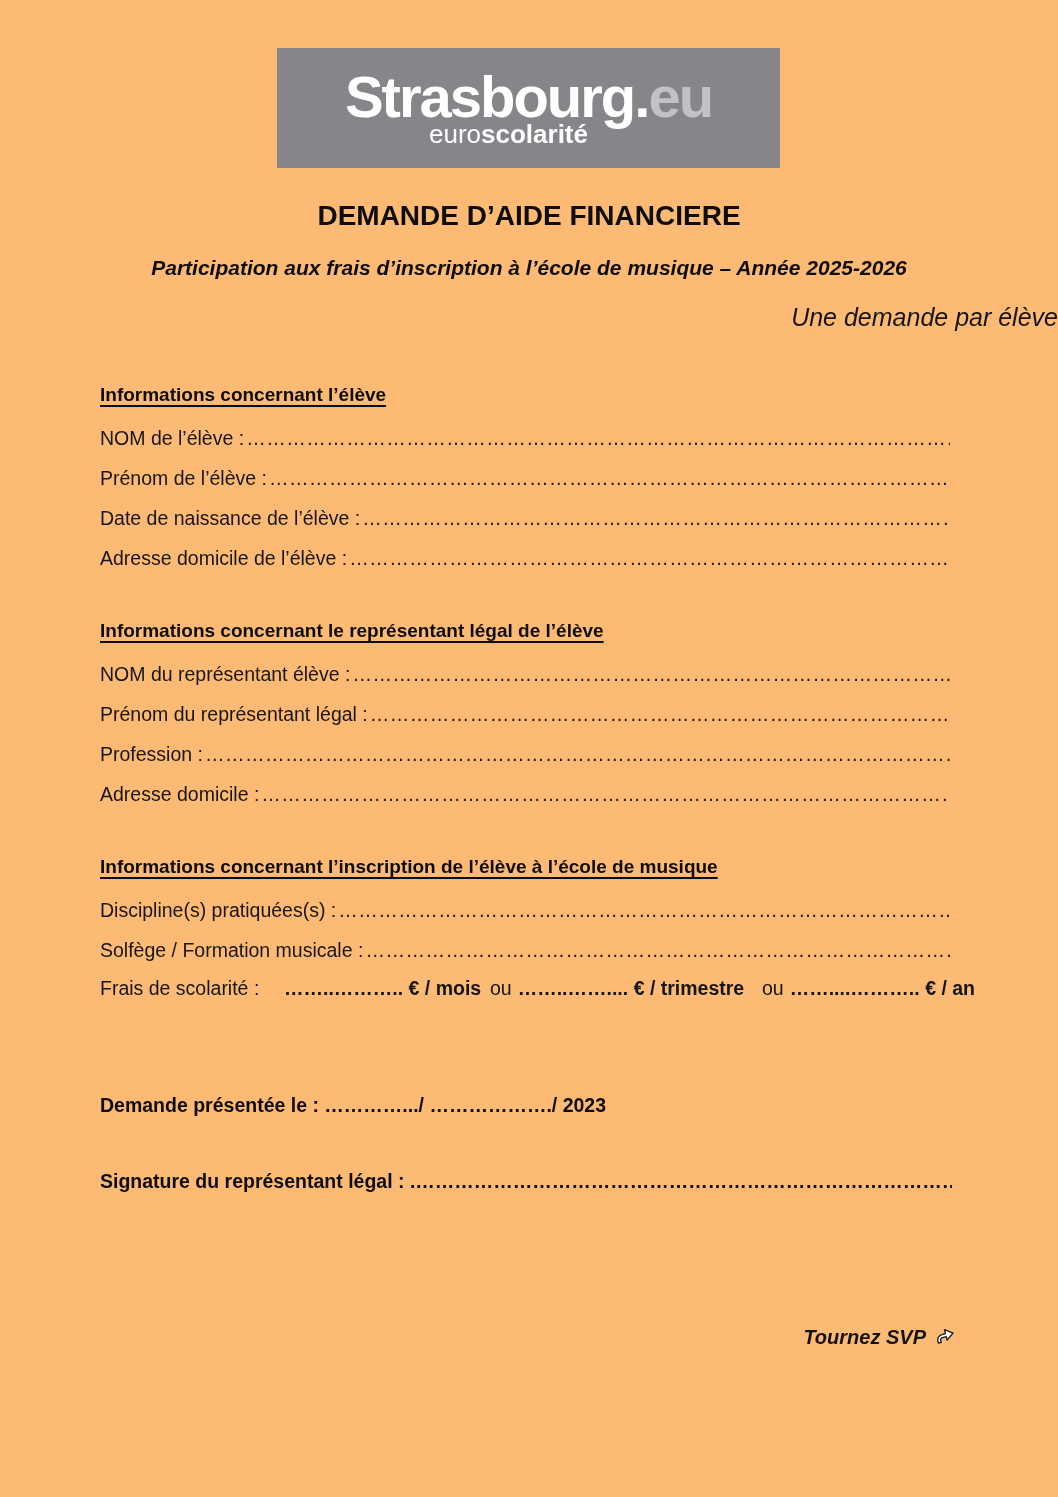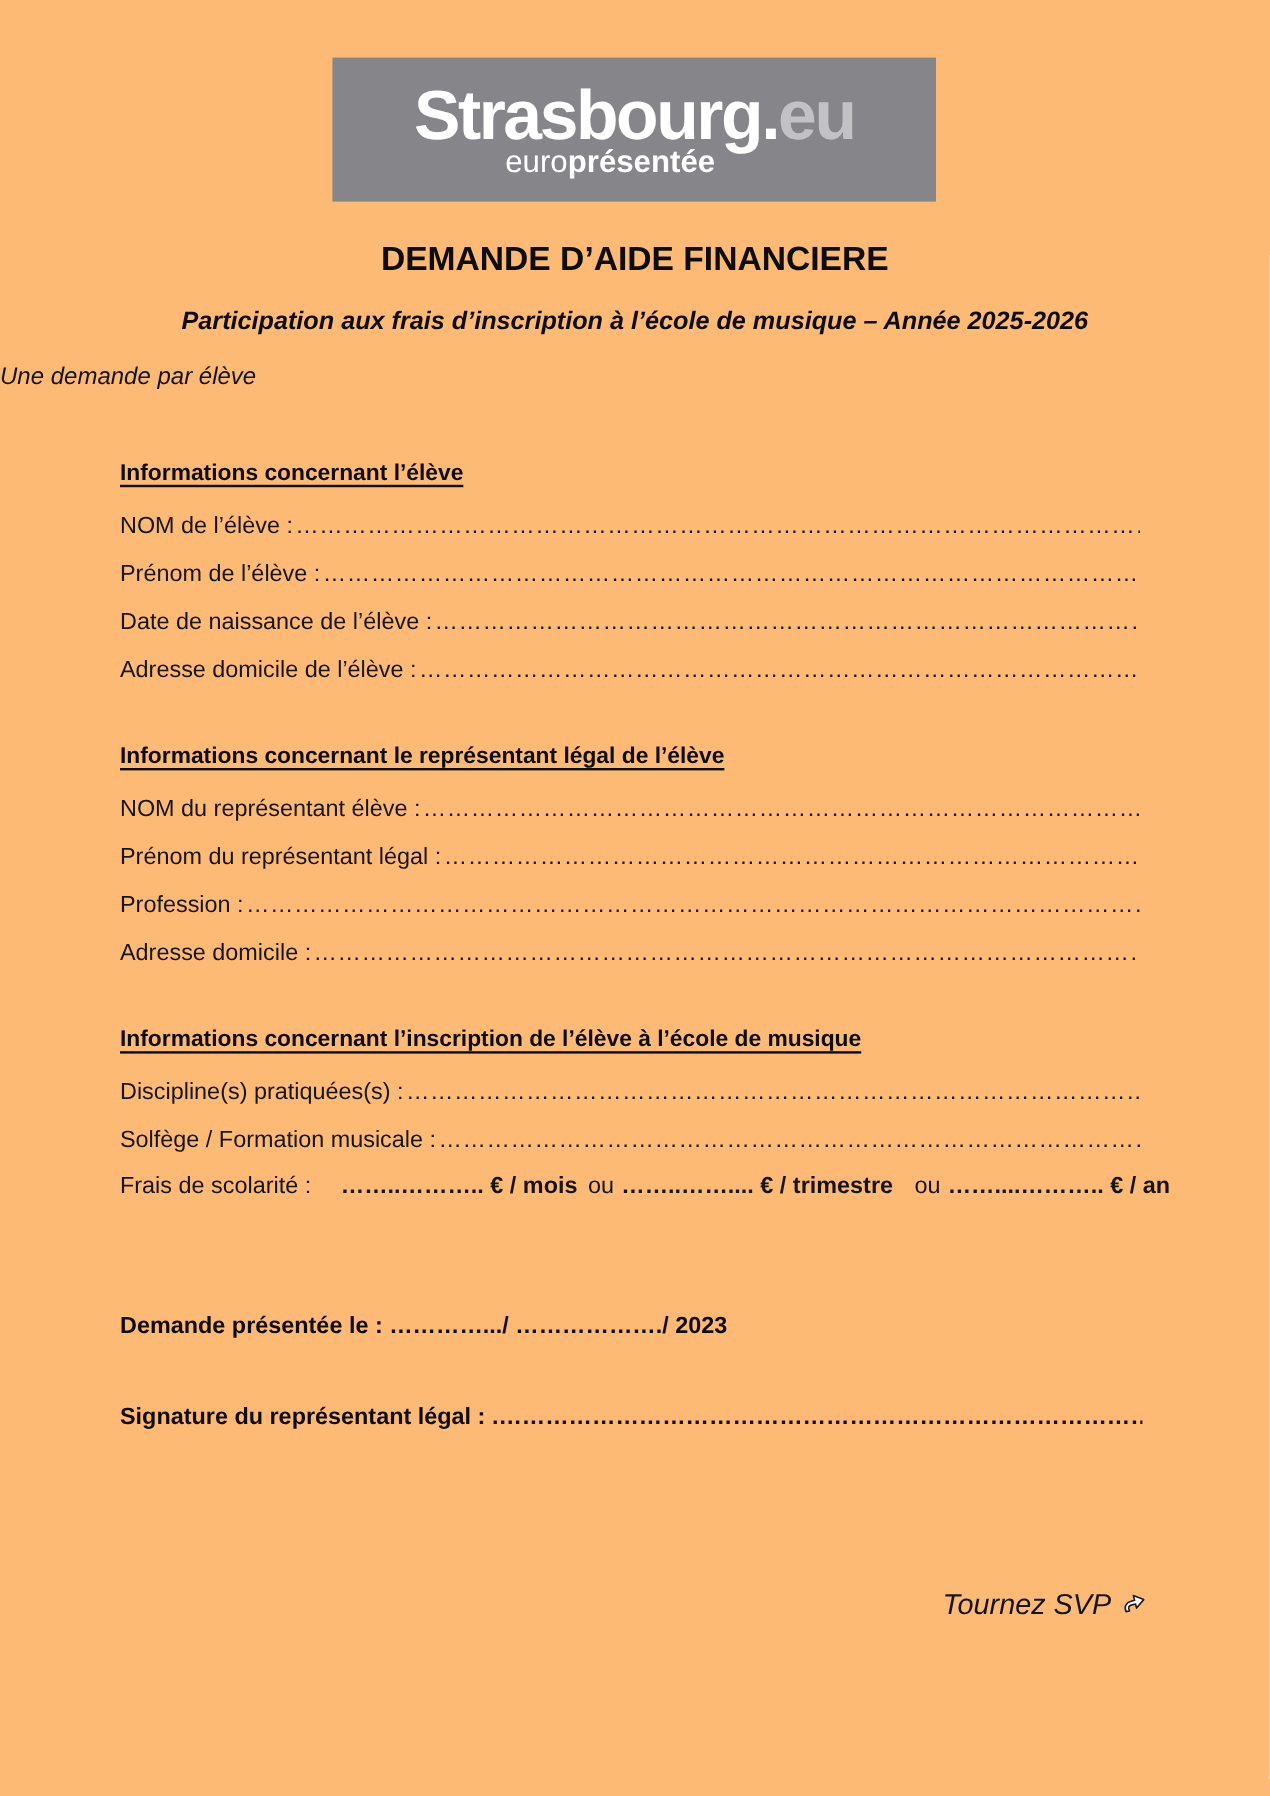--- a/index.html
+++ b/index.html
@@ -34,21 +34,21 @@
     text-align:center;font-size:28px;font-weight:bold;letter-spacing:0px;
     color:#0d0d0d;
   }
   .doc-subtitle{
     position:absolute;left:0;top:256px;width:100%;
     text-align:center;font-size:21px;font-weight:bold;font-style:italic;
     color:#0d0d0d;
   }
   .doc-note{
     position:absolute;left:0;top:303px;width:100%;
-    text-align:left;font-size:20px;font-style:italic;color:#141414;
+    text-align:right;font-size:25px;font-style:italic;color:#141414;
   }
   
   .sec-heading{
     position:absolute;left:100px;width:860px;
     font-size:19px;font-weight:bold;color:#0d0d0d;
     text-decoration:underline;text-underline-offset:4px;text-decoration-thickness:1.5px;
     white-space:nowrap;
   }
   .row{
     position:absolute;left:100px;width:850px;
@@ -70,35 +70,35 @@
     font-size:19.5px;font-weight:bold;color:#0d0d0d;white-space:nowrap;
   }
   .sig-row{
     position:absolute;left:100px;top:1170px;width:852px;
     font-size:19.5px;font-weight:bold;color:#0d0d0d;
     white-space:nowrap;overflow:hidden;
   }
   .turn-note{
     position:absolute;right:100px;top:1324px;
     display:flex;align-items:center;gap:7px;
-    font-size:24px;font-style:italic;color:#141414;
+    font-size:20px;font-style:italic;color:#141414;font-weight:bold;
   }
   .turn-arrow{display:inline-block;}
 </style>
 </head>
 <body>
 
 <div class="page">
 
   <div class="logo" style="background-color: rgb(134, 134, 138);">
     <div class="logo-line1">
       <span>Strasbourg</span><span class="logo-dot">.</span><span class="logo-tld" style="color: rgb(194, 194, 197);">eu</span>
     </div>
     <div class="logo-line2">
-      <span>euro</span><span class="bold">présentée</span>
+      <span>euro</span><span class="bold">scolarité</span>
     </div>
   </div>
 
   <div class="doc-title">DEMANDE D’AIDE FINANCIERE</div>
   <div class="doc-subtitle">Participation aux frais d’inscription à l’école de musique – Année 2025-2026</div>
   <div class="doc-note">Une demande par élève</div>
 
   <div class="sec-heading" style="top:384px">Informations concernant l’élève</div>
 
   <div class="row" style="top:427px">

